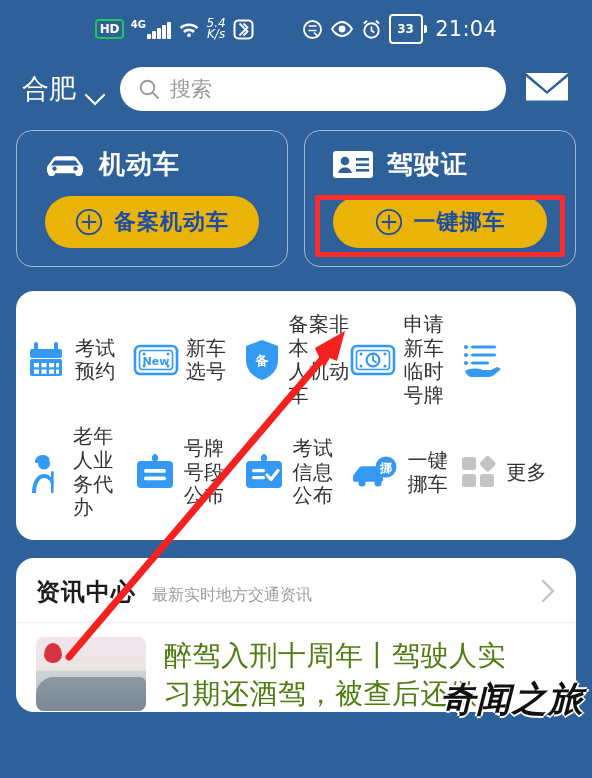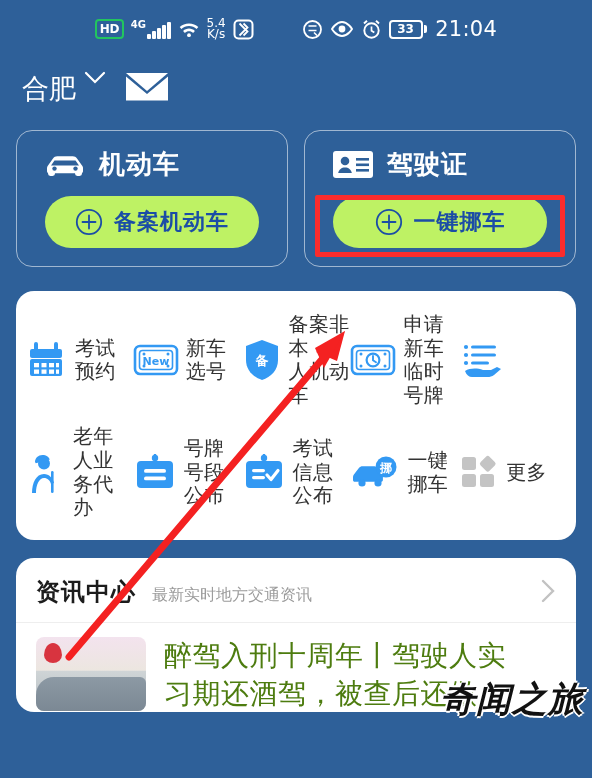--- a/index.html
+++ b/index.html
@@ -43,47 +43,48 @@
   .bars { display: flex; align-items: flex-end; gap: 1.5px; height: 17px; }
   .bars i { width: 3.5px; background: #fff; border-radius: 1px; display: block; }
   .bars i:nth-child(1){ height: 5px; }
   .bars i:nth-child(2){ height: 8px; }
   .bars i:nth-child(3){ height: 11px; }
   .bars i:nth-child(4){ height: 14px; }
   .bars i:nth-child(5){ height: 17px; }
   .speed {
     font-size: 12px; line-height: 11px; text-align: center;
     font-weight: 500;
+    font-style: italic;
   }
   .sb-icon svg { display: block; }
   .battery {
     display: flex; align-items: center;
   }
   .batt-body {
     border: 2px solid #fff;
     border-radius: 4px;
-    width: 34px; height: 19px;
+    width: 34px; height: 30px;
     display: flex; align-items: center; justify-content: center;
     font-size: 12px; font-weight: bold;
   }
   .batt-tip {
     width: 3px; height: 8px; background: #fff;
     border-radius: 0 2px 2px 0; margin-left: 1.5px;
   }
   .clock { font-size: 21px; margin-left: 1px; letter-spacing: 0.3px; }
 
   
   .header {
     display: flex; align-items: center;
     padding: 0 22px;
     height: 62px;
     gap: 14px;
   }
   .city {
-    display: flex; align-items: flex-start; gap: 8px;
+    display: flex; align-items: flex-end; gap: 8px;
     color: #fff; font-size: 27px; font-weight: 500;
     white-space: nowrap;
   }
   .chev-d { display:block; }
   .searchbar {
     flex: 1;
     height: 44px;
     background: #ffffff;
     border-radius: 22px;
     display: flex; align-items: center;
@@ -105,21 +106,21 @@
     padding: 16px 14px 18px 14px;
     position: relative;
   }
   .card-head {
     display: flex; align-items: center; gap: 12px;
     padding-left: 12px;
     margin-bottom: 14px;
   }
   .card-title { color:#fff; font-size: 26px; font-weight: bold; letter-spacing: 1px; }
   .pill {
-    background: #bef264;
+    background: #eab308;
     border-radius: 26px;
     height: 52px;
     display: flex; align-items: center; justify-content: center;
     gap: 11px;
     margin: 0 14px;
   }
   .pill-label { color: #1b4da6; font-size: 22px; font-weight: bold; letter-spacing: 1px; }
 
   
   .redbox {
@@ -278,20 +279,27 @@
     <span class="clock">21:04</span>
   </div>
 </div>
 
 <div class="header">
   <div class="city">
     <span>合肥</span>
     <svg class="chev-d" width="22" height="14" viewBox="0 0 22 14">
       <path d="M2 2l9 9 9-9" stroke="#fff" stroke-width="2.2" fill="none" stroke-linecap="round"></path>
     </svg>
+  </div>
+  <div class="searchbar">
+    <svg width="22" height="22" viewBox="0 0 22 22">
+      <circle cx="9.5" cy="9.5" r="6.8" fill="none" stroke="#9a9a9a" stroke-width="1.9"></circle>
+      <path d="M14.6 14.6L20 20" stroke="#9a9a9a" stroke-width="1.9" stroke-linecap="round"></path>
+    </svg>
+    <span class="search-ph">搜索</span>
   </div>
   <div class="mail">
     <svg width="46" height="34" viewBox="0 0 46 34">
       <path d="M2 3h42L23 21 2 3z" fill="#fff"></path>
       <path d="M2 6.5v24h42v-24L23 24 2 6.5z" fill="#fff"></path>
     </svg>
   </div>
 </div>
 
 <div class="cards">

